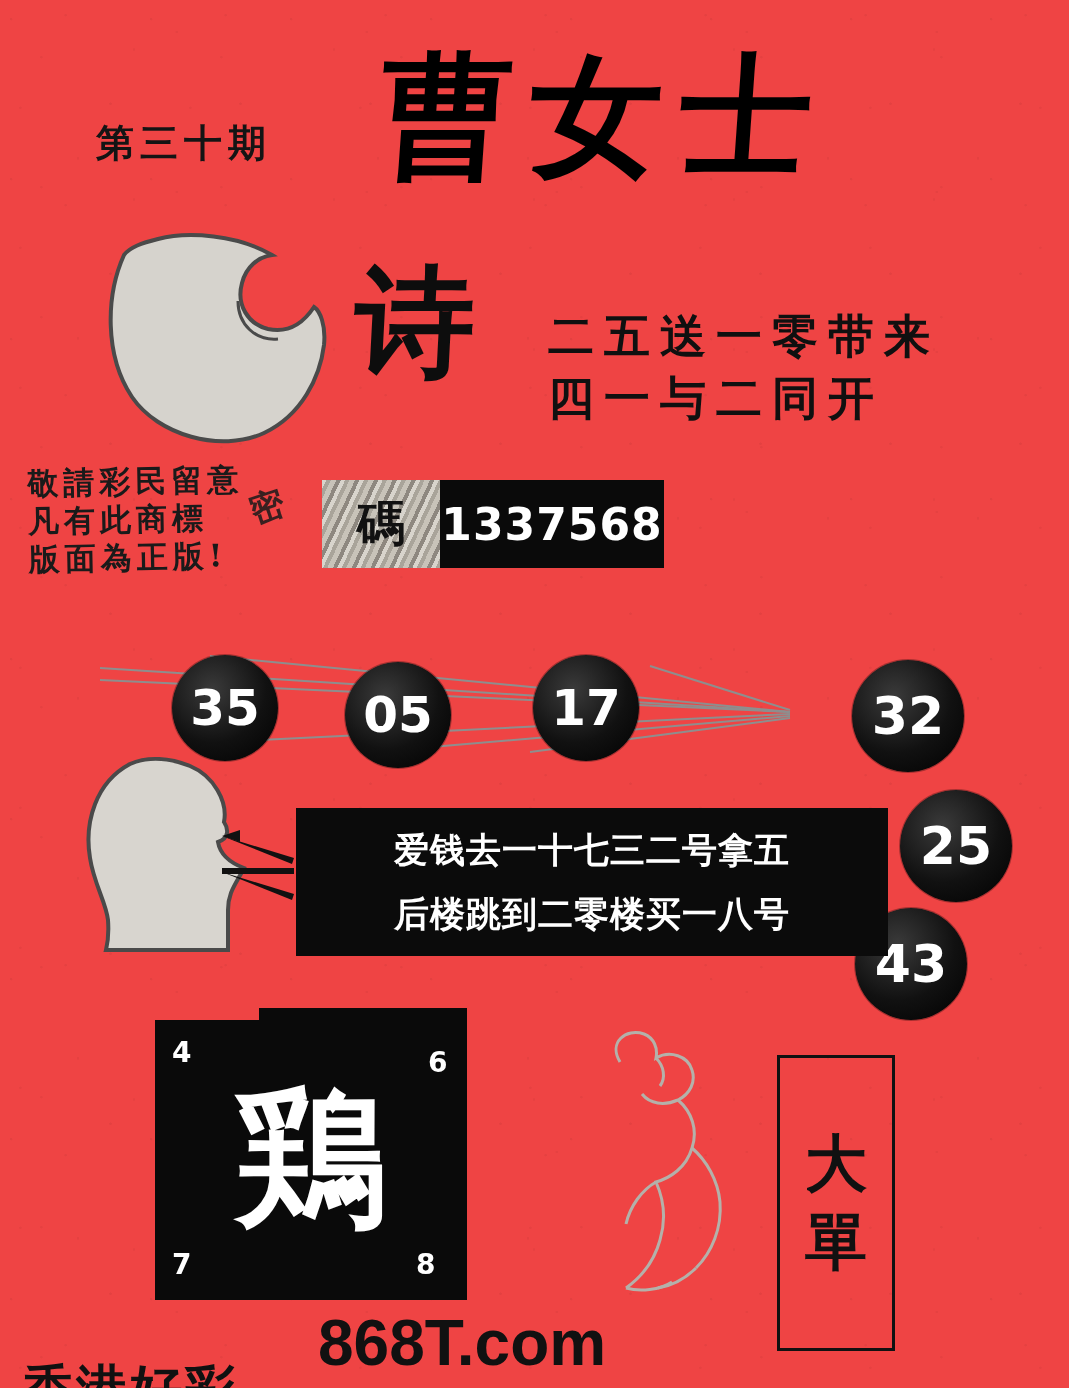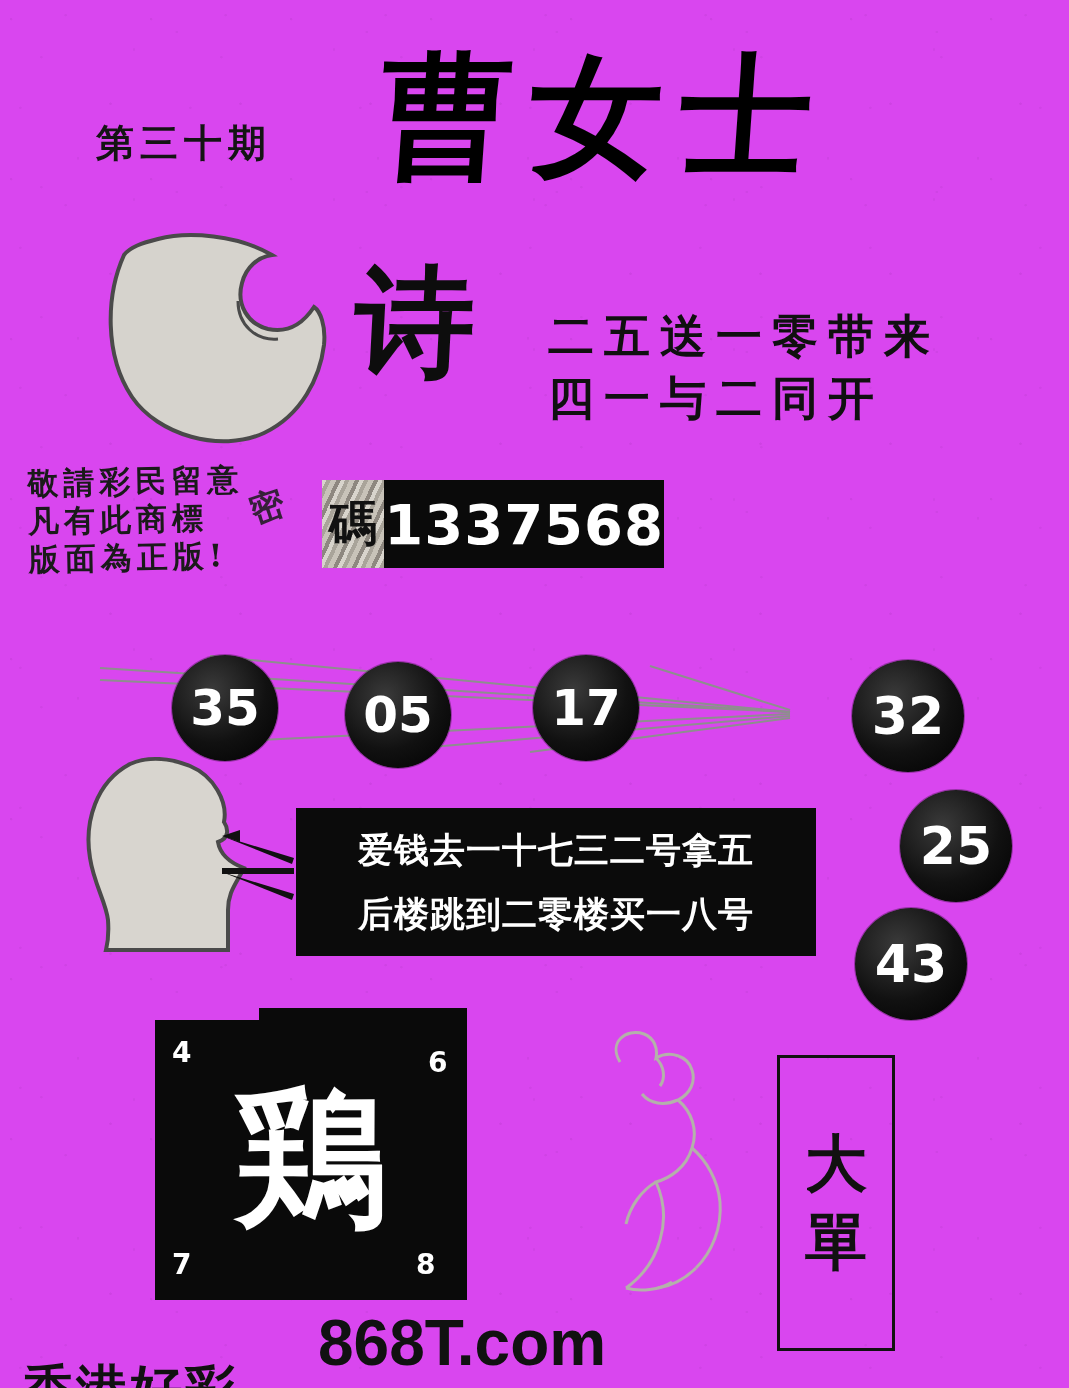--- a/index.html
+++ b/index.html
@@ -7,21 +7,21 @@
     padding: 0;
     background: #ffffff;
   }
   body {
     font-family: "Liberation Sans", sans-serif;
   }
   #page {
     position: relative;
     width: 1069px;
     height: 1388px;
-    background: #d946ef;
+    background: #ef4444;
     overflow: hidden;
   }
   
   #paper-noise {
     position: absolute;
     inset: 0;
     background-image:
       radial-gradient(circle at 8% 12%, rgba(0,0,0,0.05) 0 1px, transparent 1.5px),
       radial-gradient(circle at 23% 44%, rgba(0,0,0,0.04) 0 1px, transparent 1.5px),
       radial-gradient(circle at 41% 8%, rgba(0,0,0,0.045) 0 1px, transparent 1.5px),
@@ -129,21 +129,21 @@
     font-size: 48px;
     font-weight: 700;
     color: #111;
     background:
       repeating-linear-gradient(115deg, #d8d4cc 0 4px, #a9a49a 4px 8px, #c8c3b9 8px 13px, #8e8880 13px 17px);
   }
   #code-banner-value {
     flex: 1;
     text-align: center;
     font-family: "DejaVu Sans", sans-serif;
-    font-size: 56px;
+    font-size: 44px;
     font-weight: 700;
     color: #ffffff;
     letter-spacing: 1px;
   }
 
   
   .ball {
     border-radius: 50%;
     background: radial-gradient(circle at 38% 32%, #3a3a3a 0%, #111 55%, #000 100%);
     color: #fff;
@@ -165,21 +165,21 @@
   #ball-right-2 { left: 855px; top: 908px; }
 
   #ray-lines { left: 90px; top: 640px; width: 720px; height: 130px; }
 
   
   #head-figure { left: 78px; top: 742px; width: 220px; height: 220px; }
   #speech-arrows { left: 222px; top: 828px; width: 90px; height: 80px; }
 
   #speech-box {
     left: 296px; top: 808px;
-    width: 520px; height: 148px;
+    width: 592px; height: 148px;
     background: #0b0b0b;
     display: flex;
     flex-direction: column;
     justify-content: center;
     padding: 0 14px;
     box-sizing: border-box;
   }
   .speech-line {
     color: #ffffff;
     font-family: "DejaVu Serif", serif;

